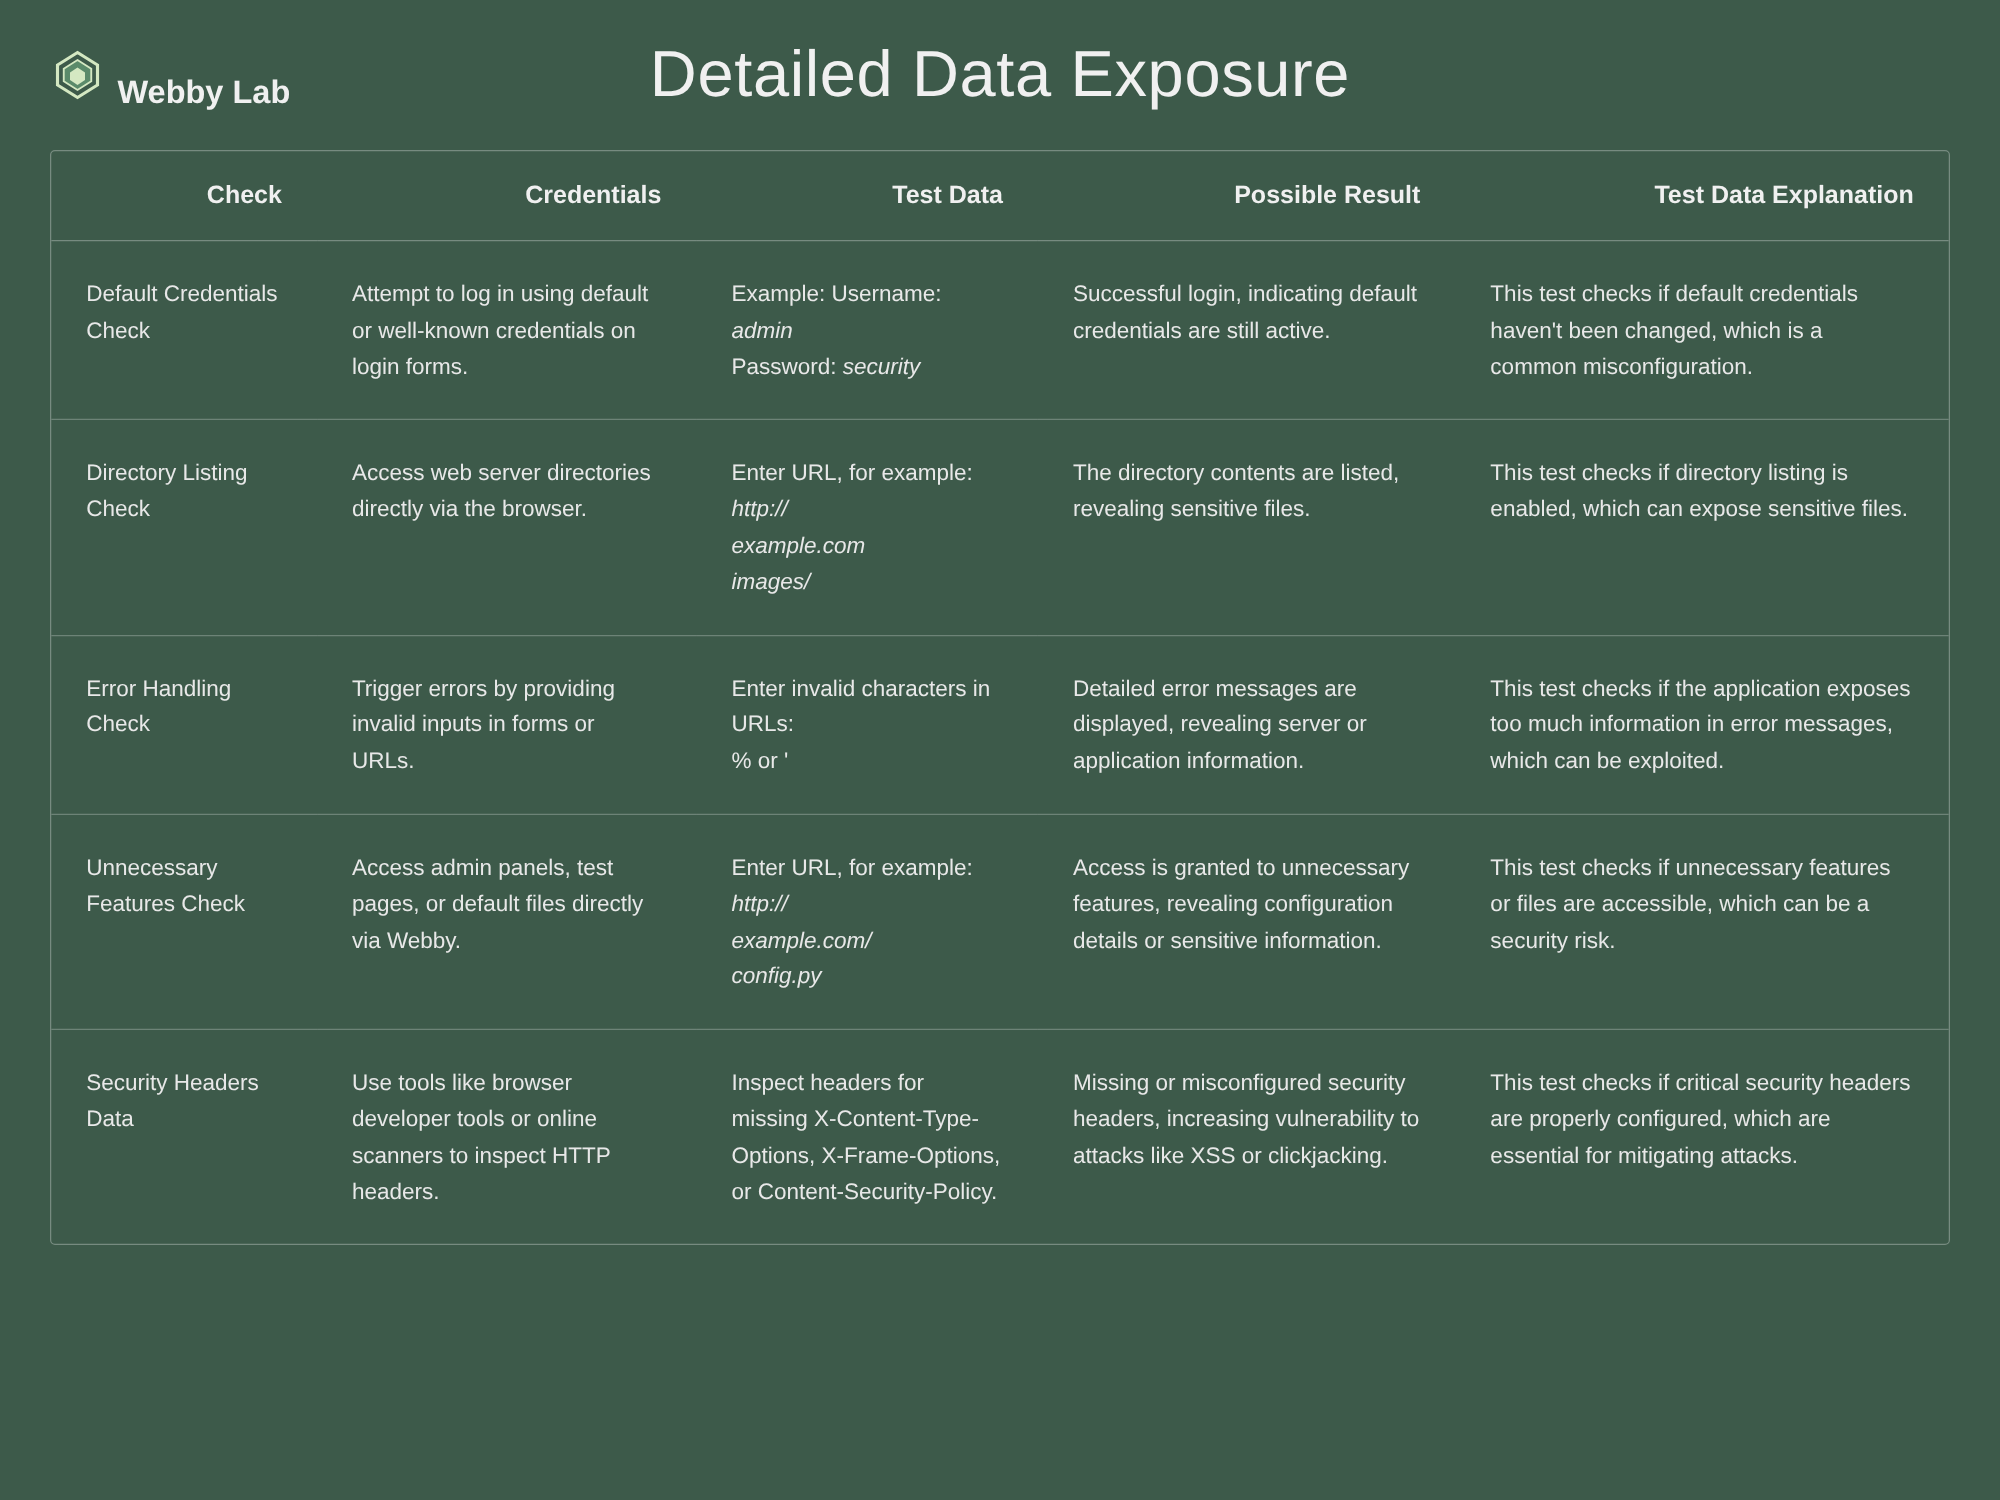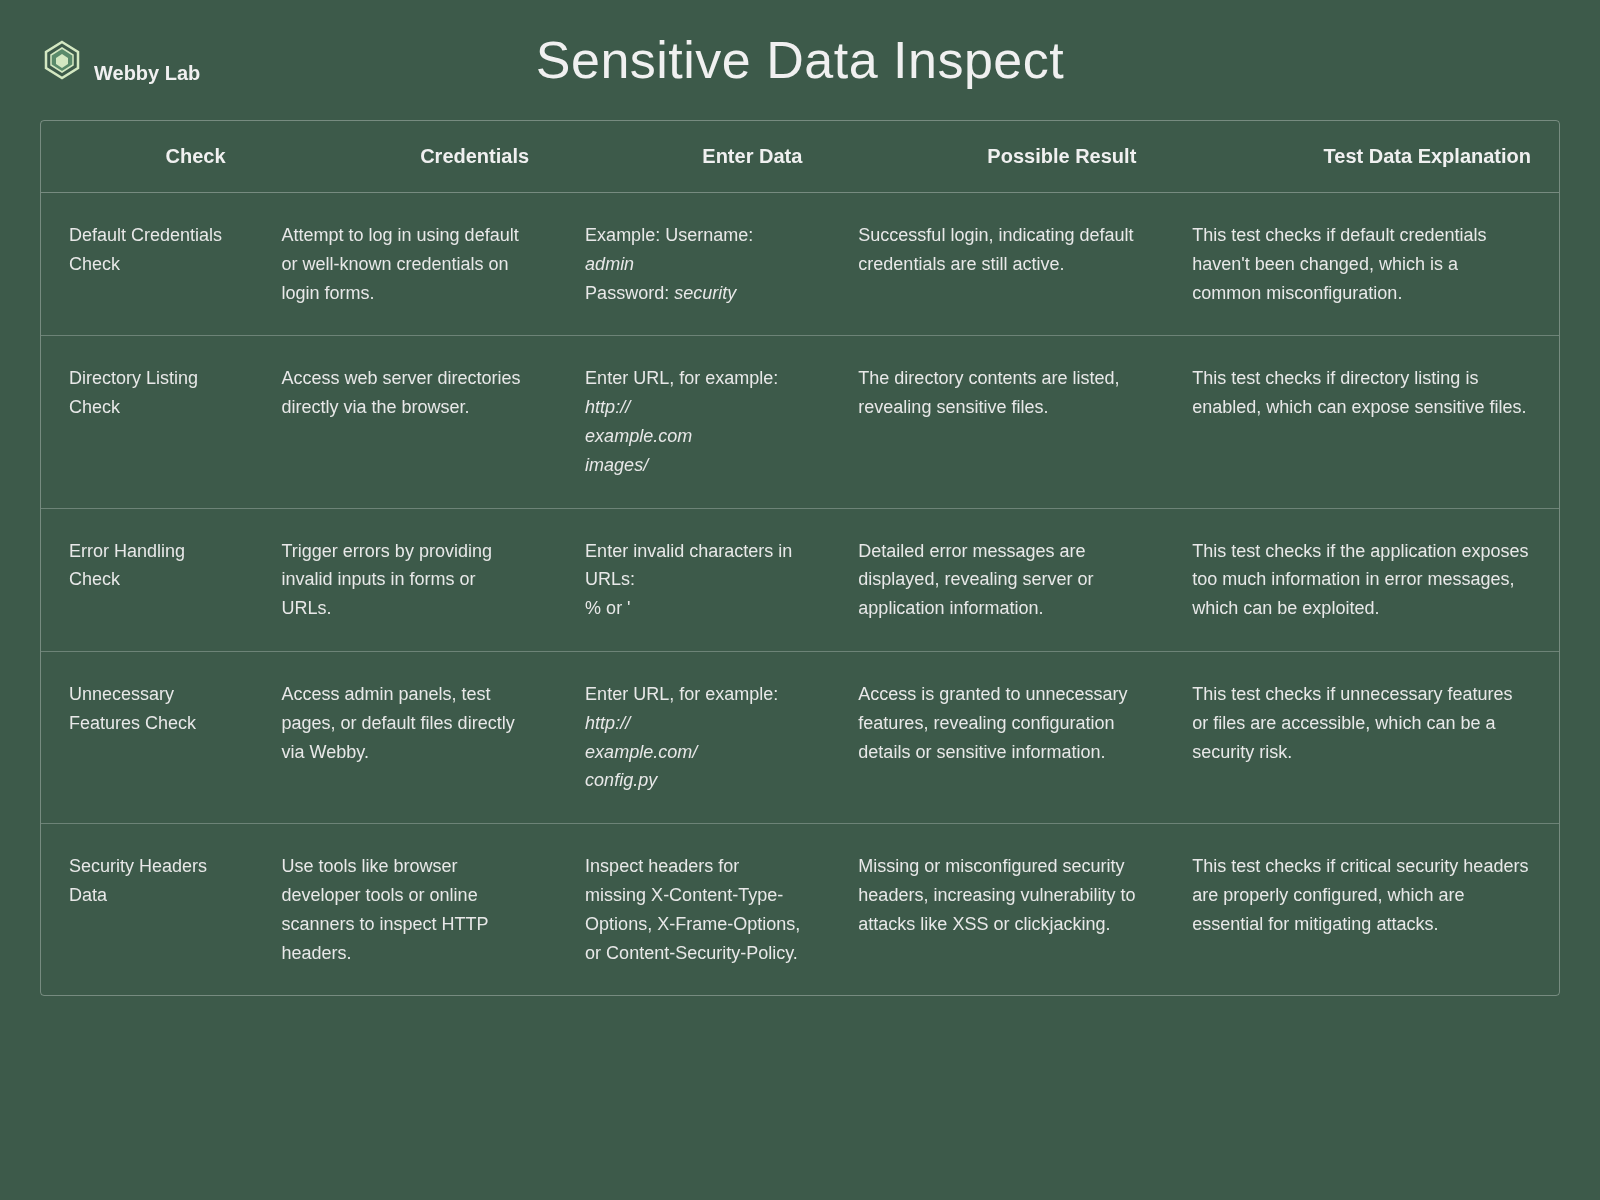--- a/index.html
+++ b/index.html
@@ -36,21 +36,21 @@
       align-items: center;
       gap: 10px;
     }
 
     .logo-icon {
       width: 44px;
       height: 44px;
     }
 
     .logo-text {
-      font-size: 20px;
+      font-size: 26px;
       font-weight: 600;
       color: #f0f0f0;
       margin-top: 27px;
     }
 
     .page-title {
       font-size: 52px;
       font-weight: 400;
       color: #f0f0f0;
       letter-spacing: 0.5px;
@@ -114,30 +114,30 @@
 
 <div class="header">
   <div class="logo">
     <svg class="logo-icon" viewBox="0 0 44 44" fill="none" xmlns="http://www.w3.org/2000/svg">
       <polygon points="22,4 38,14 38,30 22,40 6,30 6,14" fill="none" stroke="#d4e8c2" stroke-width="2.5"></polygon>
       <polygon points="22,10 33,17 33,27 22,34 11,27 11,17" fill="#5a8a6a" stroke="#d4e8c2" stroke-width="1.5"></polygon>
       <polygon points="22,16 28,20 28,26 22,30 16,26 16,20" fill="#d4e8c2"></polygon>
     </svg>
     <span class="logo-text">Webby Lab</span>
   </div>
-  <h1 class="page-title">Sensitive Data Inspect</h1>
+  <h1 class="page-title">Detailed Data Exposure</h1>
 </div>
 
 <div class="table-container">
   <table>
     <thead>
       <tr>
         <th class="col-check">Check</th>
         <th class="col-description">Credentials</th>
-        <th class="col-testdata">Enter Data</th>
+        <th class="col-testdata">Test Data</th>
         <th class="col-result">Possible Result</th>
         <th class="col-explanation">Test Data Explanation</th>
       </tr>
     </thead>
     <tbody id="table-body">
     <tr>
           <td>Default Credentials Check</td>
           <td>Attempt to log in using default or well-known credentials on login forms.</td>
           <td>Example: Username: <span class="italic">admin</span><br>Password: <span class="italic">security</span></td>
           <td>Successful login, indicating default credentials are still active.</td>

